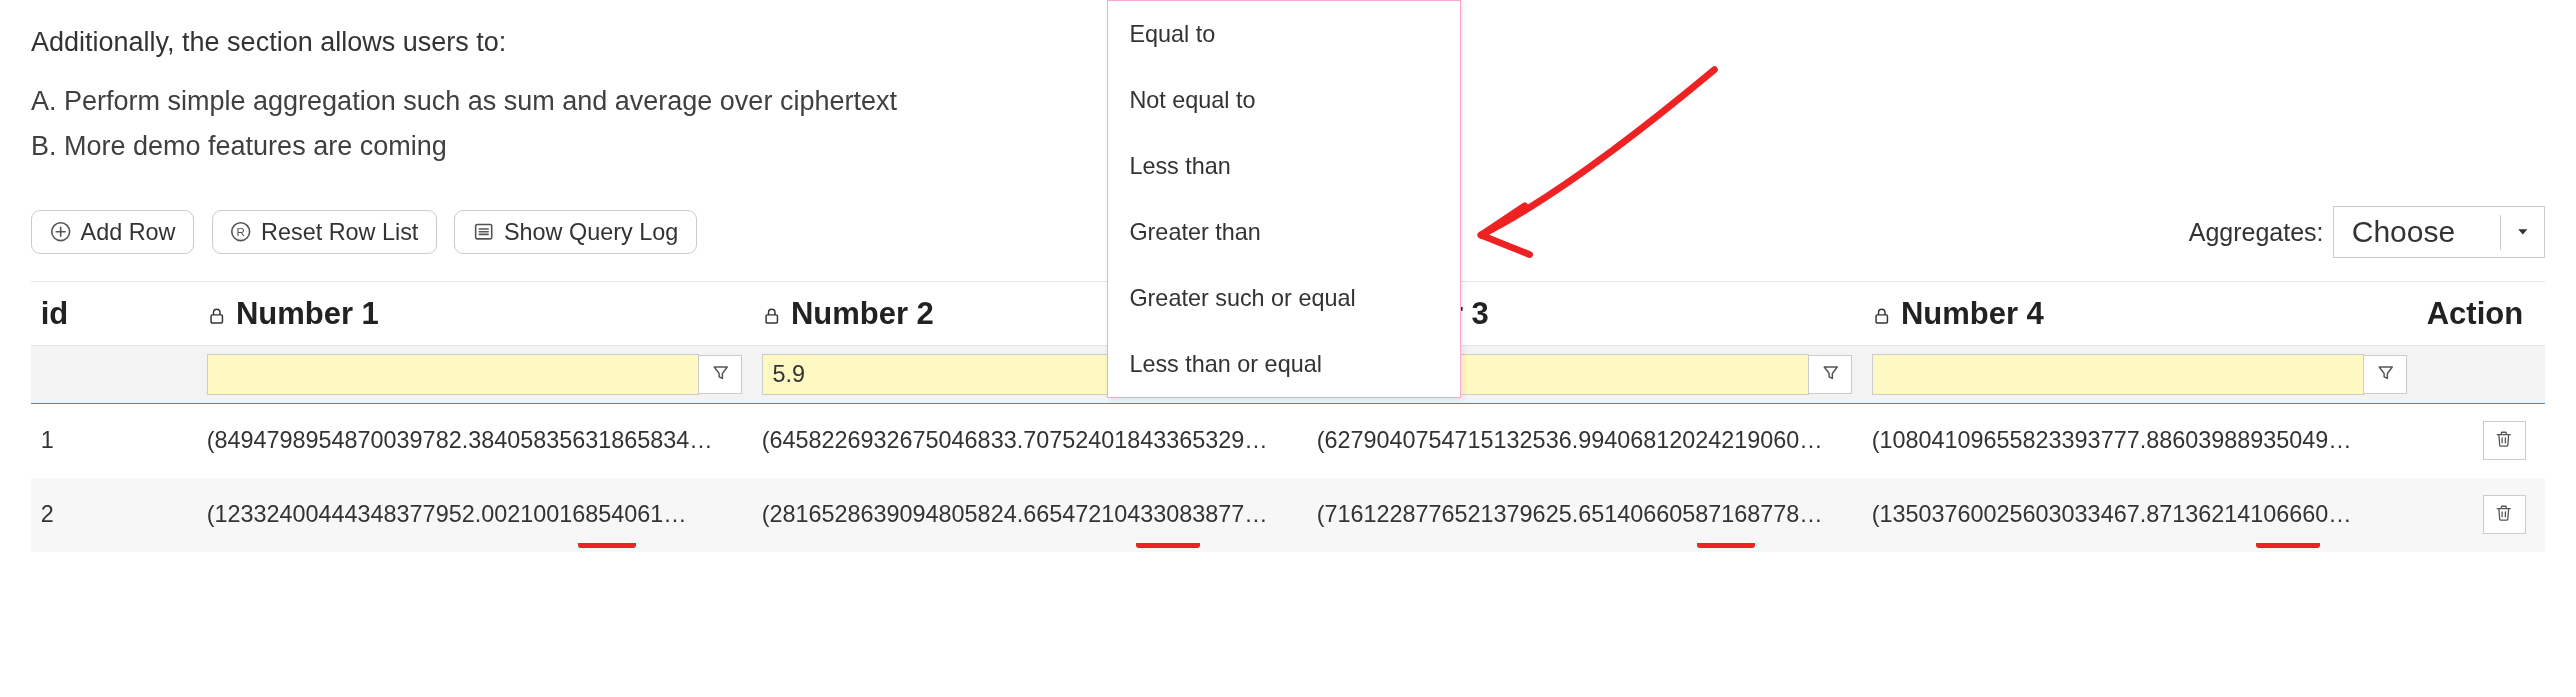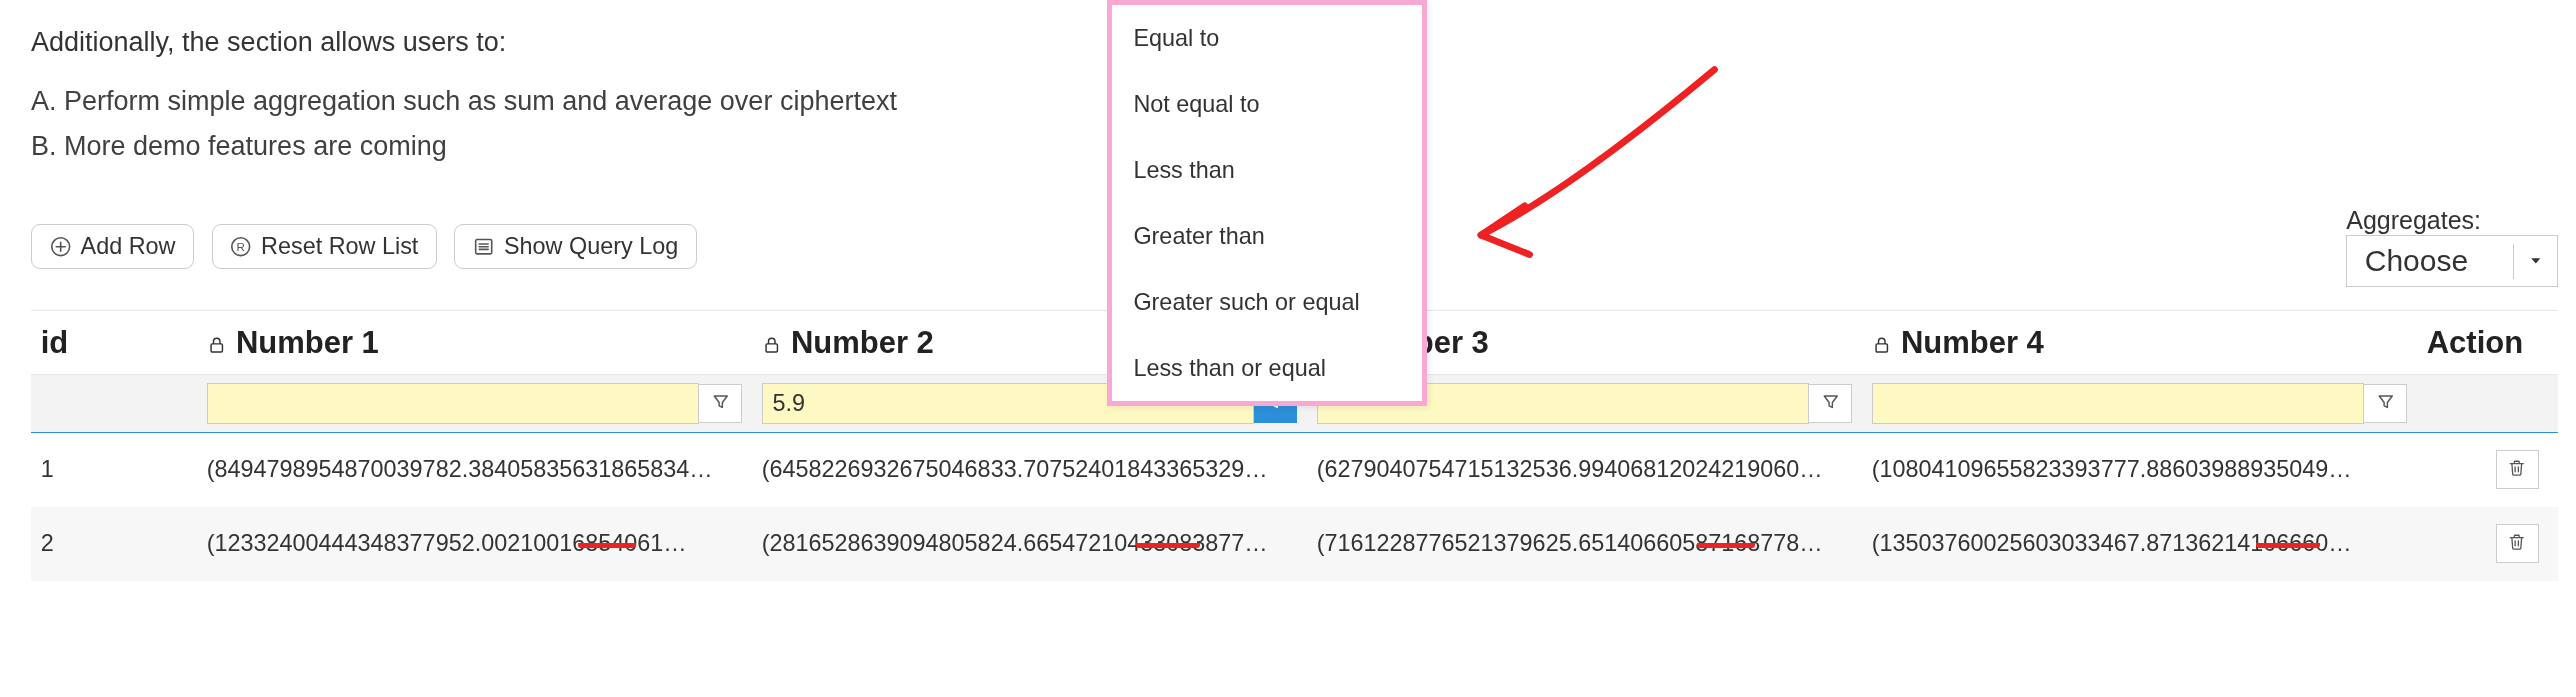--- a/index.html
+++ b/index.html
@@ -1,44 +1,44 @@
 <!DOCTYPE html>
 <html><head>
 <meta charset="utf-8">
 <style>
   * { box-sizing: border-box; }
   html, body { margin: 0; padding: 0; font-family: 'Segoe UI', Arial, sans-serif; background: #fff; color: #222; }
-  .page { width: 2576px; height: 698px; position: relative; padding: 27px 18px 0 31px; }
+  .page { width: 2576px; height: 698px; position: relative; padding: 27px 31px 0 31px; }
   .intro-text { font-size: 27px; color: #333; margin-bottom: 23.4px; }
   .list { font-size: 27px; color: #404040; line-height: 41px; }
   .list-item { margin-bottom: 3.9px; }
   .toolbar-row { display: flex; align-items: center; margin-top: 39px; margin-bottom: 23.4px; }
   .tb-btn { display: inline-flex; align-items: center; border: 1px solid #ccc; background: #fff; padding: 7.8px 17.5px; font-size: 23.4px; color: #333; margin-right: 17.5px; cursor: pointer; border-radius: 9px; }
   .tb-btn .ic { margin-right: 9.7px; display: inline-flex; align-items: center; }
-  .agg-wrap { margin-left: auto; display: flex; align-items: flex-start; font-size: 25px; flex-direction: column; }
+  .agg-wrap { margin-left: auto; display: flex; align-items: center; font-size: 25px; }
   .agg-label { margin-right: 9.7px; color: #333; }
   .agg-select { display: flex; align-items: center; border: 1px solid #ccc; background: #fff; }
   .agg-choose { padding: 7.8px 17.5px; min-width: 166px; font-size: 30px; color: #333; }
   .agg-caret { border-left: 1px solid #ccc; padding: 9.7px 13.6px; display: flex; align-items: center; }
   table { width: 100%; border-collapse: collapse; table-layout: fixed; }
   thead th { text-align: left; font-size: 31px; font-weight: 700; color: #222; padding: 13.6px 9.7px; border-top: 1px solid #e6e6e6; border-bottom: 1px solid #e6e6e6; }
   .col-id { width: 166px; }
   .col-num { width: 555px; }
   .col-action { width: auto; }
   .lock-ic { display: inline-flex; margin-right: 9.7px; vertical-align: middle; }
   .filter-row td { background: #f3f3f3; padding: 7.8px 9.7px; border-bottom: 1.9px solid #2b90d9; }
   .filter-cell { display: flex; align-items: center; }
   .filter-input { flex: 1; min-width: 0; border: 1px solid #ccc; background: #fef9c3; font-size: 23.4px; padding: 5.8px 9.7px; color: #333; }
   .filter-btn { width: 43px; height: 39px; border: 1px solid #ccc; border-left: none; background: #fff; display: inline-flex; align-items: center; justify-content: center; cursor: pointer; }
   .filter-btn.active { background: #2b90d9; border-color: #2b90d9; }
   .filter-btn.active svg path { stroke: #fff; }
   tbody tr.data-row td { padding: 17.5px 9.7px; font-size: 23.4px; color: #333; white-space: nowrap; overflow: hidden; }
   tbody tr.data-row.alt { background: #f7f7f7; }
   .action-btn { width: 43px; height: 39px; border: 1px solid #ccc; background: #fff; display: inline-flex; align-items: center; justify-content: center; cursor: pointer; float: right; margin-right: 9.7px; }
-  .dropdown { position: absolute; left: 1107px; top: 0; width: 320px; background: #fff; border: 5px solid #f9a8d4; box-shadow: 1.9px 1.9px 5.8px rgba(0,0,0,0.08); z-index: 50; }
+  .dropdown { position: absolute; left: 1107px; top: 0; width: 354px; background: #fff; border: 1px solid #f9a8d4; box-shadow: 1.9px 1.9px 5.8px rgba(0,0,0,0.08); z-index: 50; }
   .dropdown-item { padding: 19.5px 21.4px; font-size: 23.4px; color: #333; cursor: pointer; }
   
   .anno { position: absolute; pointer-events: none; z-index: 60; }
   .arrow-anno { left: 1442px; top: 60px; }
   .underline-anno { height: 9.7px; border-bottom: 5.8px solid #e22; border-radius: 2.9px; }
   .ul1 { left: 578px; top: 538px; width: 58px; }
   .ul2 { left: 1136px; top: 538px; width: 64px; }
   .ul3 { left: 1697px; top: 538px; width: 58px; }
   .ul4 { left: 2256px; top: 538px; width: 64px; }
 </style>

